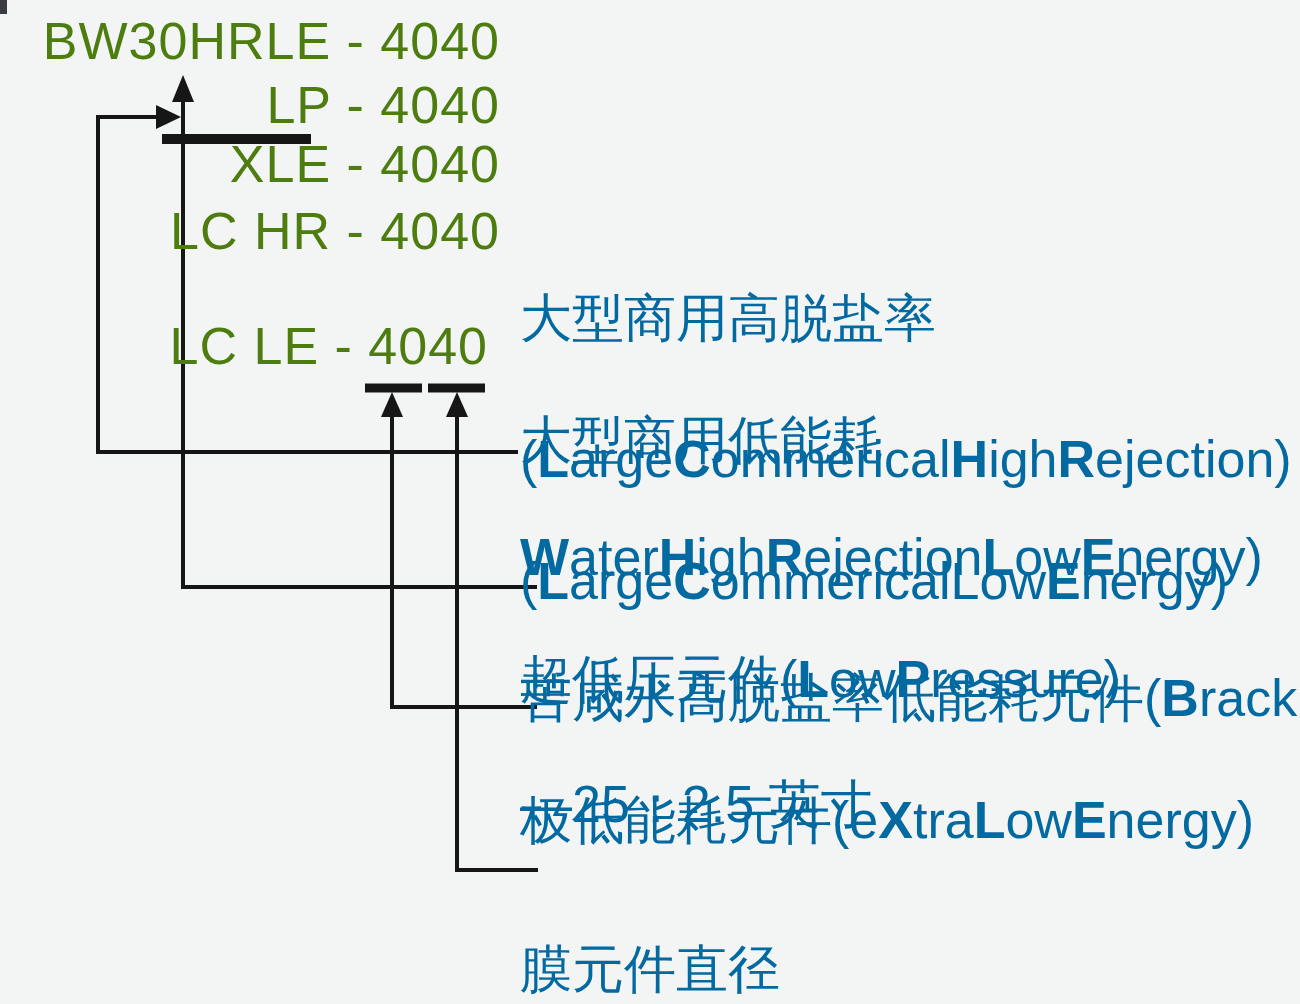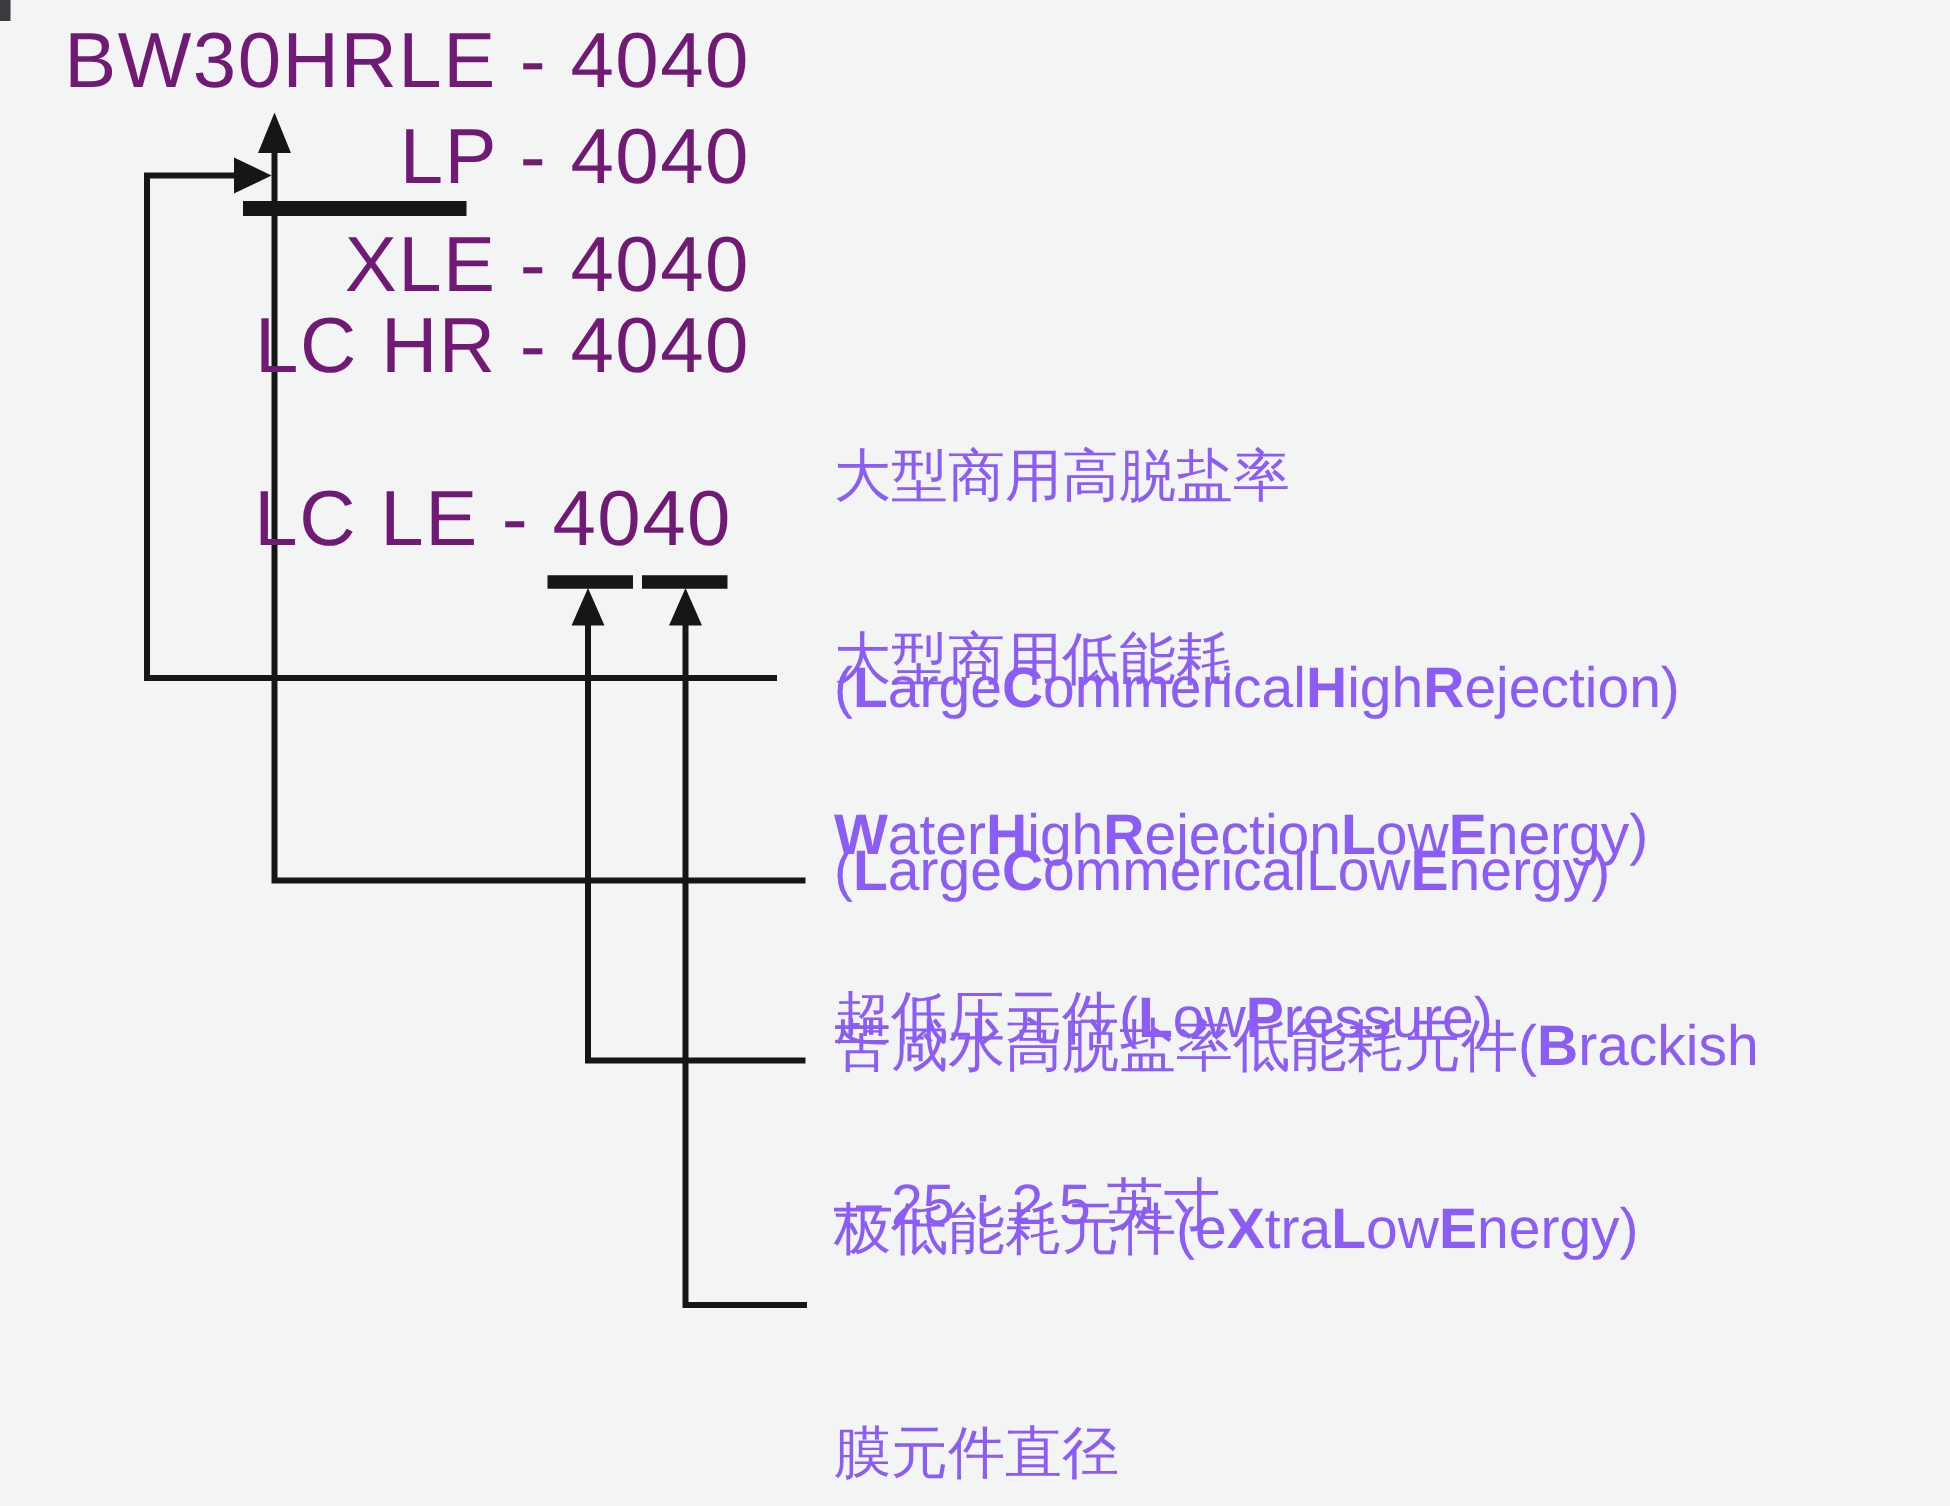--- a/index.html
+++ b/index.html
@@ -13,28 +13,28 @@
     position:relative;width:1300px;height:1004px;
     background:#f3f4f4;
     color:#1a1a1a;
   }
   svg.connectors{position:absolute;left:0;top:0;}
   .model{
     position:absolute;
     font-size:52px;line-height:1.15;
     letter-spacing:1px;
     white-space:pre;
-    color:#701a75;
+    color:#4d7c0f;
     text-align:right;
   }
   .ann{
-    position:absolute;left:556px;
-    font-size:38px;line-height:47px;
+    position:absolute;left:520px;
+    font-size:52px;line-height:47px;
     white-space:pre;
-    color:#8b5cf6;
+    color:#0369a1;
   }
   .ann.tri{line-height:48px;}
   .b{font-weight:bold;}
   .corner-artifact{
     position:absolute;left:0;top:0;width:7px;height:14px;
     background:#3a3a40;
   }
 </style>
 </head>
 <body>
@@ -57,21 +57,21 @@
     <path d="M392 414 L392 707 L537 707" stroke="#161616" stroke-width="4" fill="none"></path>
     <polygon points="392,392 381,417 403,417" fill="#161616"></polygon>
 
     <line x1="428" y1="388" x2="485" y2="388" stroke="#161616" stroke-width="9"></line>
     <path d="M457 414 L457 870 L538 870" stroke="#161616" stroke-width="4" fill="none"></path>
     <polygon points="457,392 446,417 468,417" fill="#161616"></polygon>
   </svg>
 
   <div class="model" style="top:12px;right:800px;">BW30HRLE - 4040</div>
   <div class="model" style="top:76px;right:800px;margin-left:16px;">LP - 4040</div>
-  <div class="model" style="top:148px;right:800px;">XLE - 4040</div>
+  <div class="model" style="top:135px;right:800px;">XLE - 4040</div>
   <div class="model" style="top:202px;right:800px;">LC HR - 4040</div>
   <div class="model" style="top:317px;right:812px;">LC LE - 4040</div>
 
   <div class="ann" style="top:201px;">
     <div>大型商用高脱盐率</div>
     <div><span>(</span><span class="b">L</span><span>arge</span><span class="b">C</span><span>ommerical</span><span class="b">H</span><span>igh</span><span class="b">R</span><span>ejection)</span></div>
   </div>
 
   <div class="ann" style="top:323px;">
     <div>大型商用低能耗</div>

